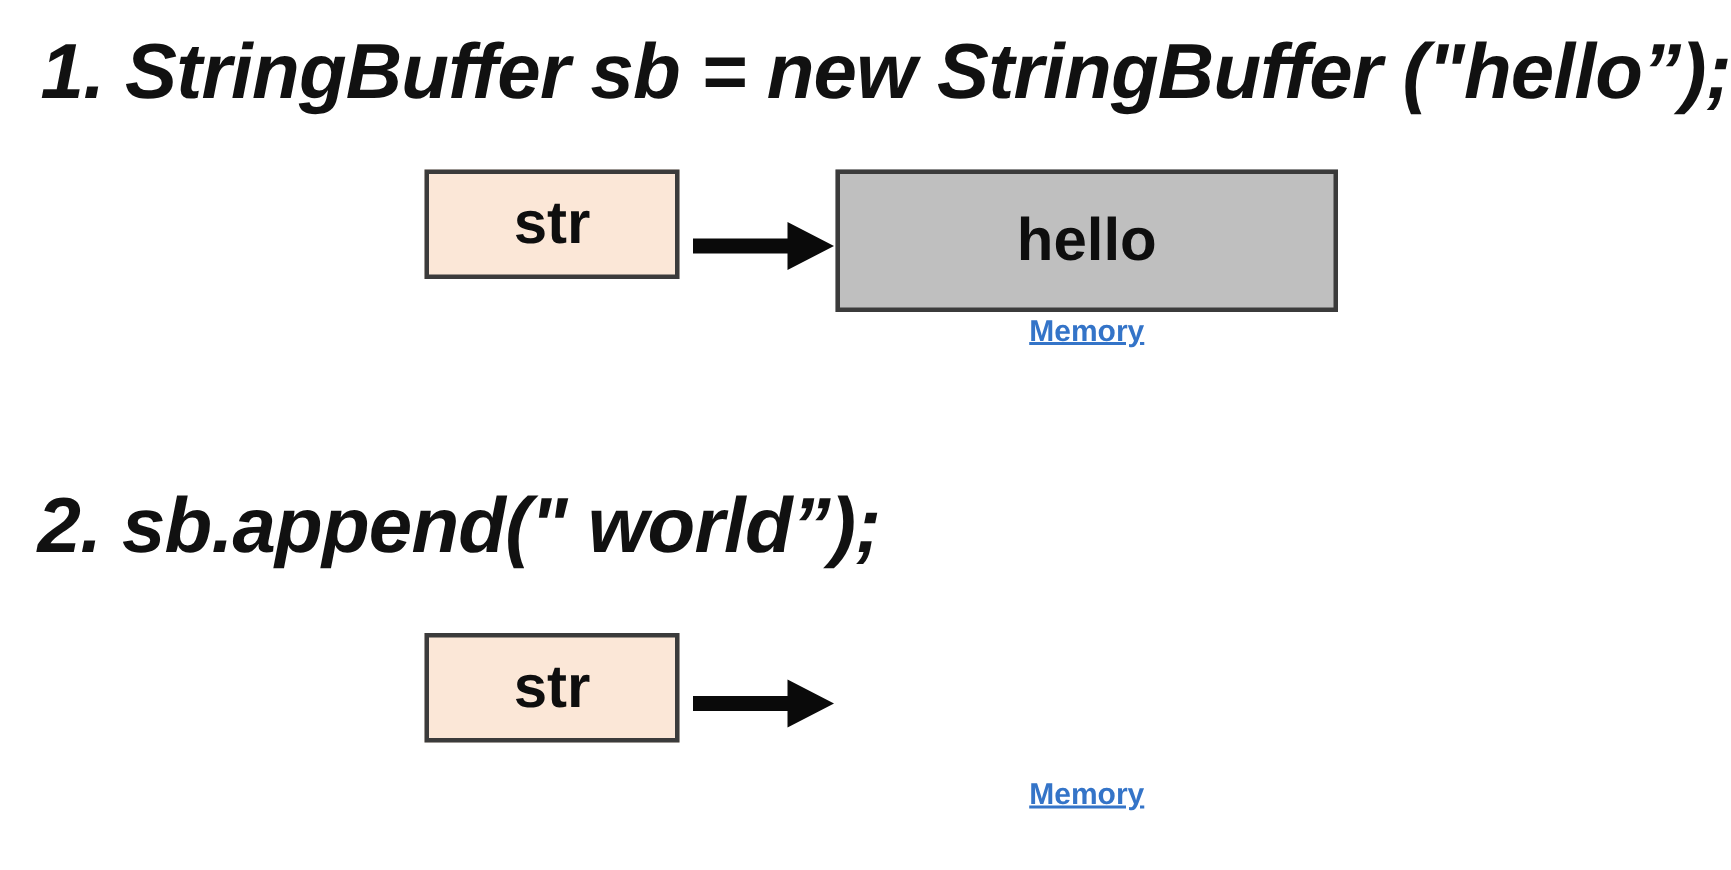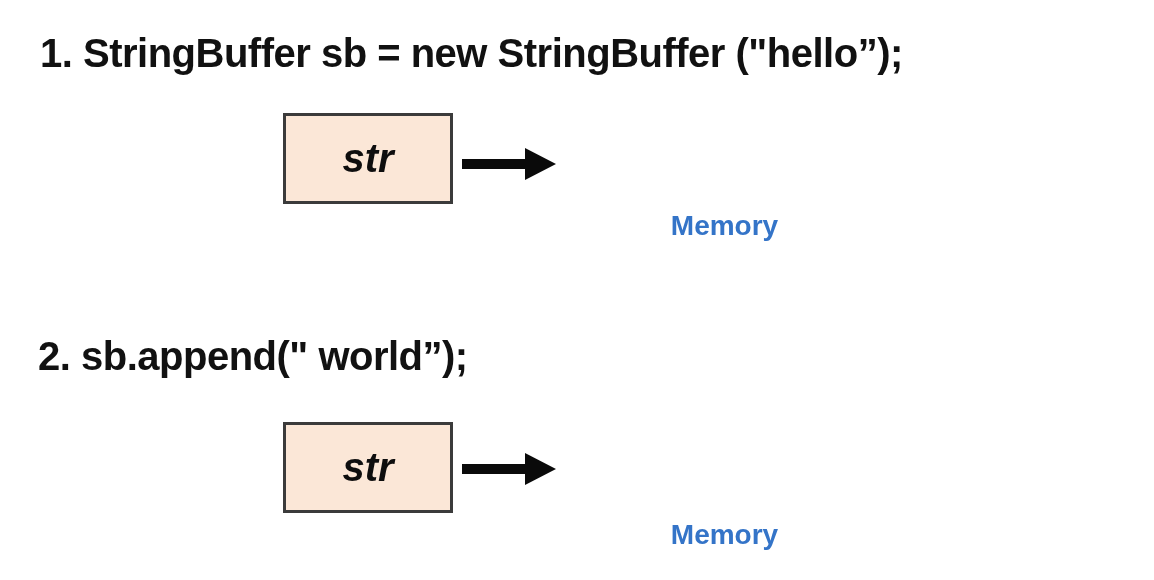--- a/index.html
+++ b/index.html
@@ -10,47 +10,47 @@
   .slide {
     position: relative;
     width: 1154px;
     height: 580px;
     background: #ffffff;
     font-family: "Liberation Sans", "DejaVu Sans", sans-serif;
     overflow: hidden;
   }
   .heading {
     position: absolute;
-    margin: 13px;
-    font-size: 40px;
+    margin: 0;
+    font-size: 52px;
     font-weight: bold;
     color: var(--heading-text, #111);
     letter-spacing: -0.5px;
     white-space: nowrap;
+    font-style: italic;
   }
   .heading.s1 { left: 27px; top: 18px; }
   .heading.s2 { left: 25px; top: 321px; }
 
   .box {
     position: absolute;
     box-sizing: border-box;
     border: 3px solid var(--box-border, #3b3b3b);
     display: flex;
     align-items: center;
     justify-content: center;
     font-weight: bold;
     color: #0e0e0e;
   }
   .var-box {
     background: var(--variable-box-fill, #fbe7d7);
     width: 170px;
-    height: 91px;
+    height: 73px;
     left: 283px;
     font-size: 40px;
-    font-style: italic;
   }
   .var-box.s1 { top: 113px; }
   .var-box.s2 { top: 422px; }
 
   .mem-box {
     background: var(--memory-box-fill, #bfbfbf);
     width: 335px;
     height: 95px;
     left: 557px;
     font-size: 40px;
@@ -66,43 +66,47 @@
   }
   .arrow.s1 { top: 147px; }
   .arrow.s2 { top: 452px; }
   .arrow .shape { fill: var(--arrow, #0a0a0a); }
 
   .mem-label {
     position: absolute;
     left: 557px;
     width: 335px;
     text-align: center;
-    font-size: 28px;
+    font-size: 20px;
     font-weight: bold;
     color: var(--memory-label-text, #3474c8);
+    text-decoration: underline;
   }
   .mem-label.s1 { top: 210px; }
   .mem-label.s2 { top: 519px; }
 </style>
 </head>
 <body>
 
 <div class="slide">
 
   <h1 class="heading s1">1. StringBuffer sb = new StringBuffer ("hello”);</h1>
 
   <div class="box var-box s1">
     <span>str</span>
   </div>
 
   <svg class="arrow s1" viewBox="0 0 96 34" aria-hidden="true">
     <rect class="shape" x="1" y="12" width="66" height="10"></rect>
     <polygon class="shape" points="64,1 95,17 64,33"></polygon>
   </svg>
 
+  <div class="box mem-box s1">
+    <span>hello</span>
+  </div>
 
   <div class="mem-label s1">Memory</div>
 
   <h1 class="heading s2">2. sb.append(" world”);</h1>
 
   <div class="box var-box s2">
     <span>str</span>
   </div>
 
   <svg class="arrow s2" viewBox="0 0 96 34" aria-hidden="true">

